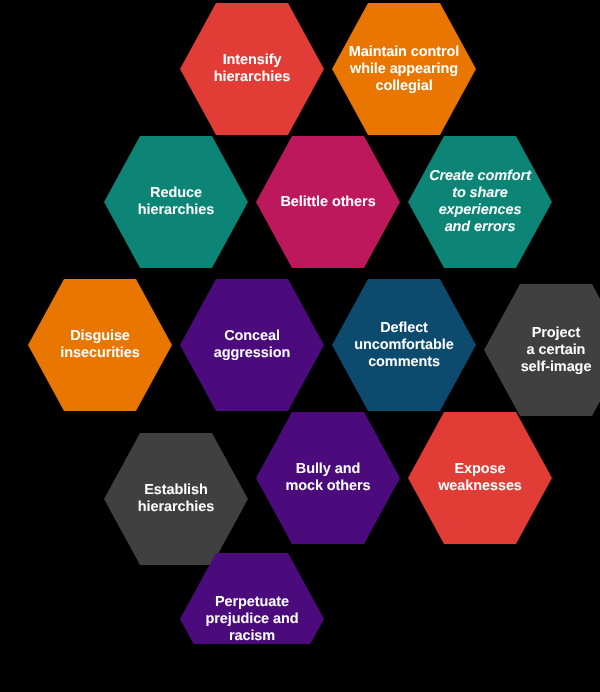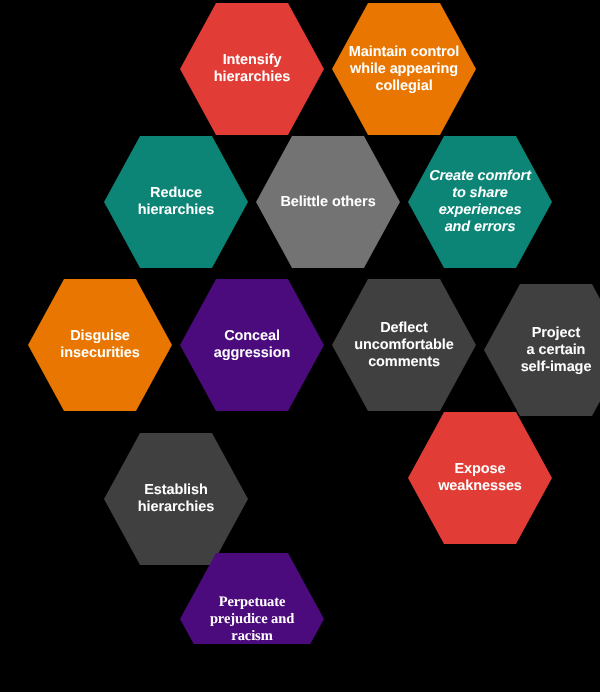--- a/index.html
+++ b/index.html
@@ -51,53 +51,57 @@
     </div>
     <div class="hex" style="left: 304px; top: 3px; background: rgb(232, 118, 0);">
       <span class="label">Maintain control
 while appearing
 collegial</span>
     </div>
     <div class="hex" style="left: 76px; top: 136px; background: rgb(12, 133, 118);">
       <span class="label">Reduce
 hierarchies</span>
     </div>
-    <div class="hex" style="left: 228px; top: 136px; background: #737373; justify-content: center;">
+    <div class="hex" style="left: 228px; top: 136px; background: #be185d; justify-content: center;">
       <span class="label">Belittle others</span>
     </div>
     <div class="hex" style="left: 380px; top: 136px; background: rgb(12, 133, 118); font-style: italic;">
       <span class="label">Create comfort
 to share
 experiences
 and errors</span>
     </div>
     <div class="hex" style="left: 0px; top: 279px; background: rgb(232, 118, 0);">
       <span class="label">Disguise
 insecurities</span>
     </div>
     <div class="hex" style="left: 152px; top: 279px; background: rgb(76, 11, 125);">
       <span class="label">Conceal
 aggression</span>
     </div>
-    <div class="hex" style="left: 304px; top: 279px; background: #404040;">
+    <div class="hex" style="left: 304px; top: 279px; background: #0c4a6e;">
       <span class="label">Deflect
 uncomfortable
 comments</span>
     </div>
     <div class="hex" style="left: 456px; top: 284px; background: #404040;">
       <span class="label">Project
 a certain
 self-image</span>
     </div>
     <div class="hex" style="left: 76px; top: 433px; background: #404040;">
       <span class="label">Establish
 hierarchies</span>
     </div>
+    <div class="hex" style="left: 228px; top: 412px; background: rgb(76, 11, 125);">
+      <span class="label">Bully and
+mock others</span>
+    </div>
     <div class="hex" style="left: 380px; top: 412px; background: rgb(225, 60, 53);">
       <span class="label">Expose
 weaknesses</span>
     </div>
-    <div class="hex" style="left: 152px; top: 553px; background: rgb(76, 11, 125); font-family: Liberation Serif, serif;">
+    <div class="hex" style="left: 152px; top: 553px; background: rgb(76, 11, 125);">
       <span class="label">Perpetuate
 prejudice and
 racism</span>
     </div>
   </div>
 
 </body></html>

